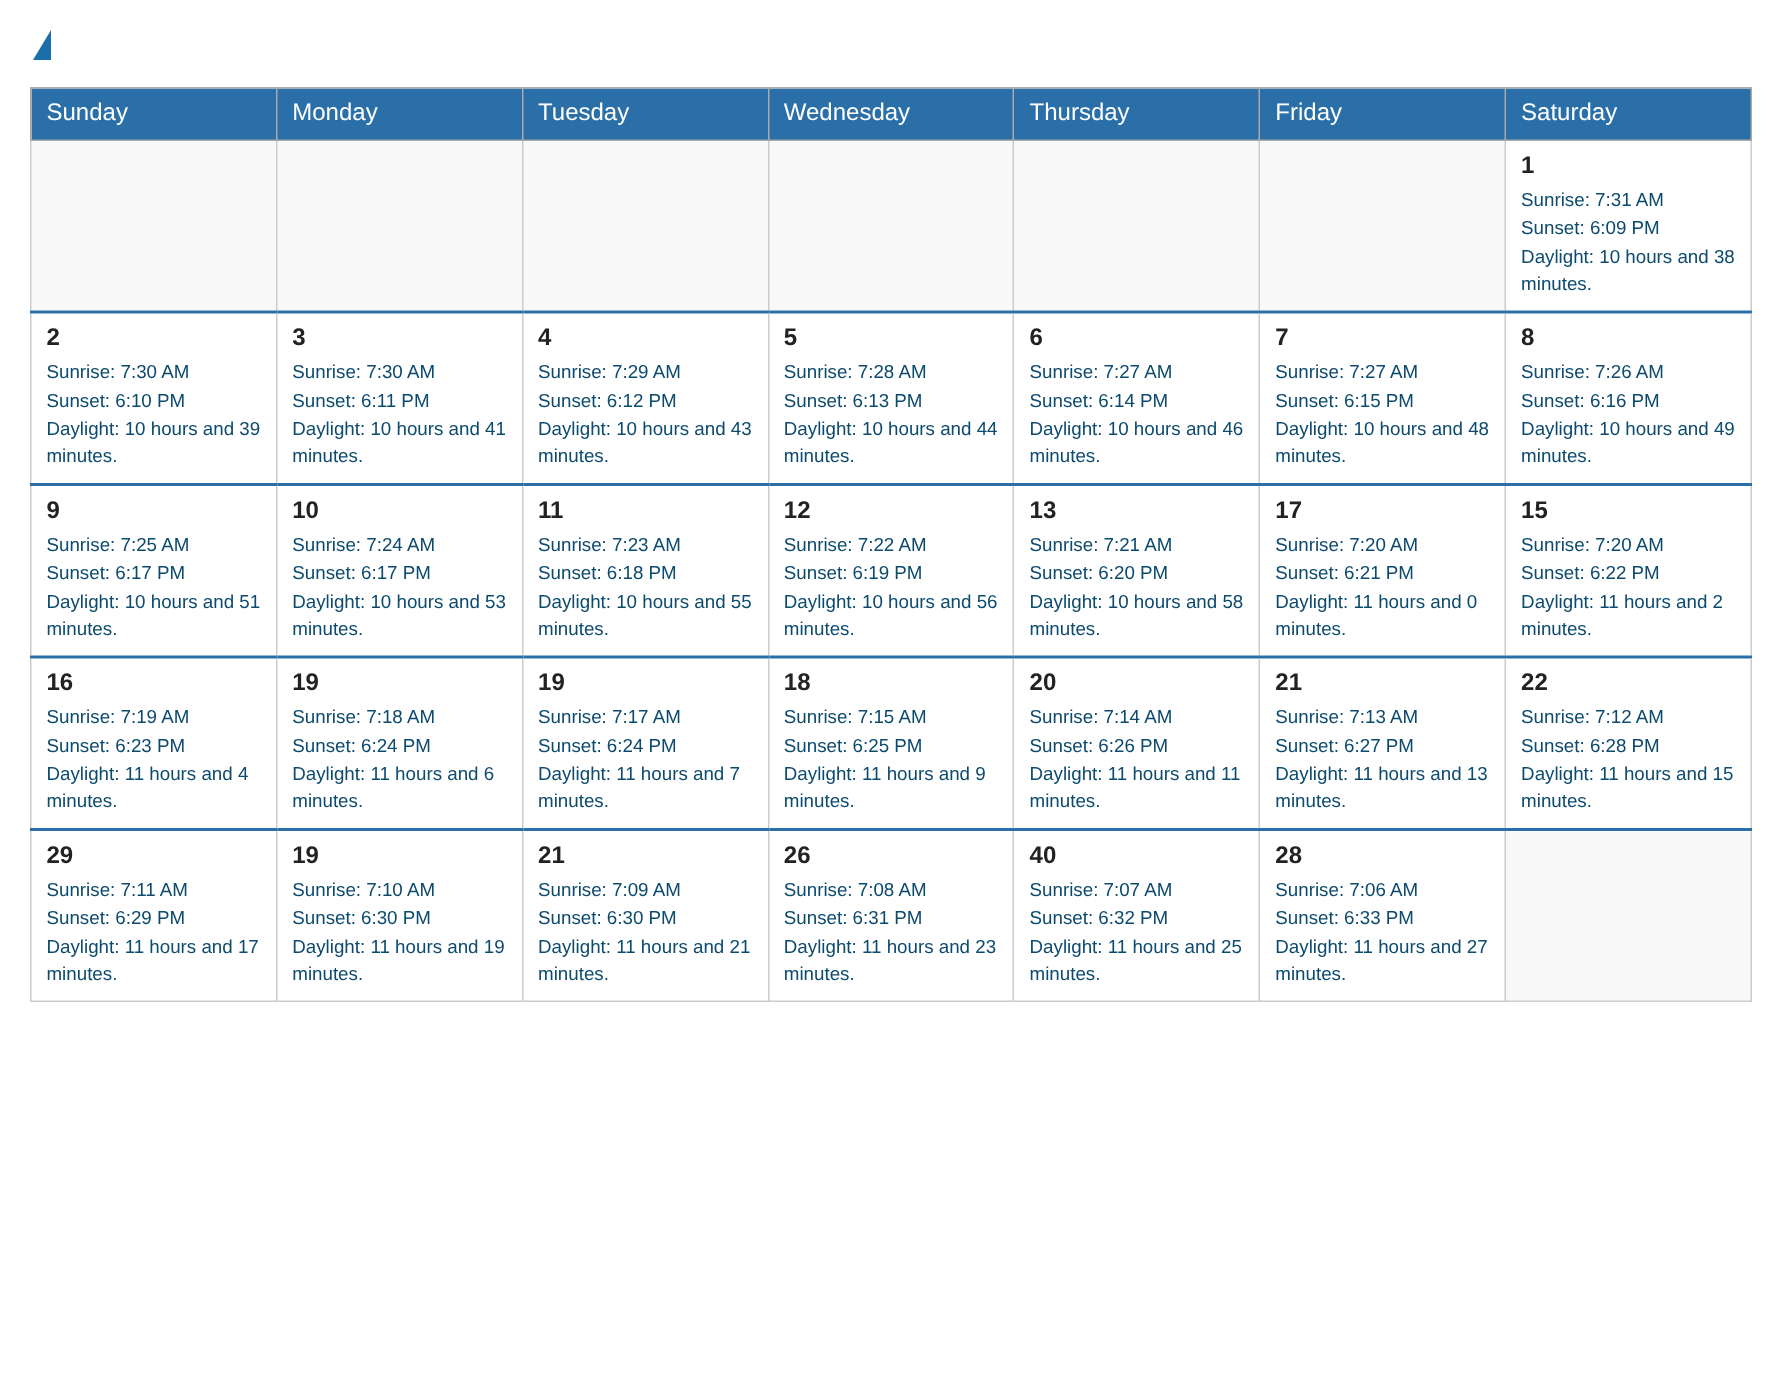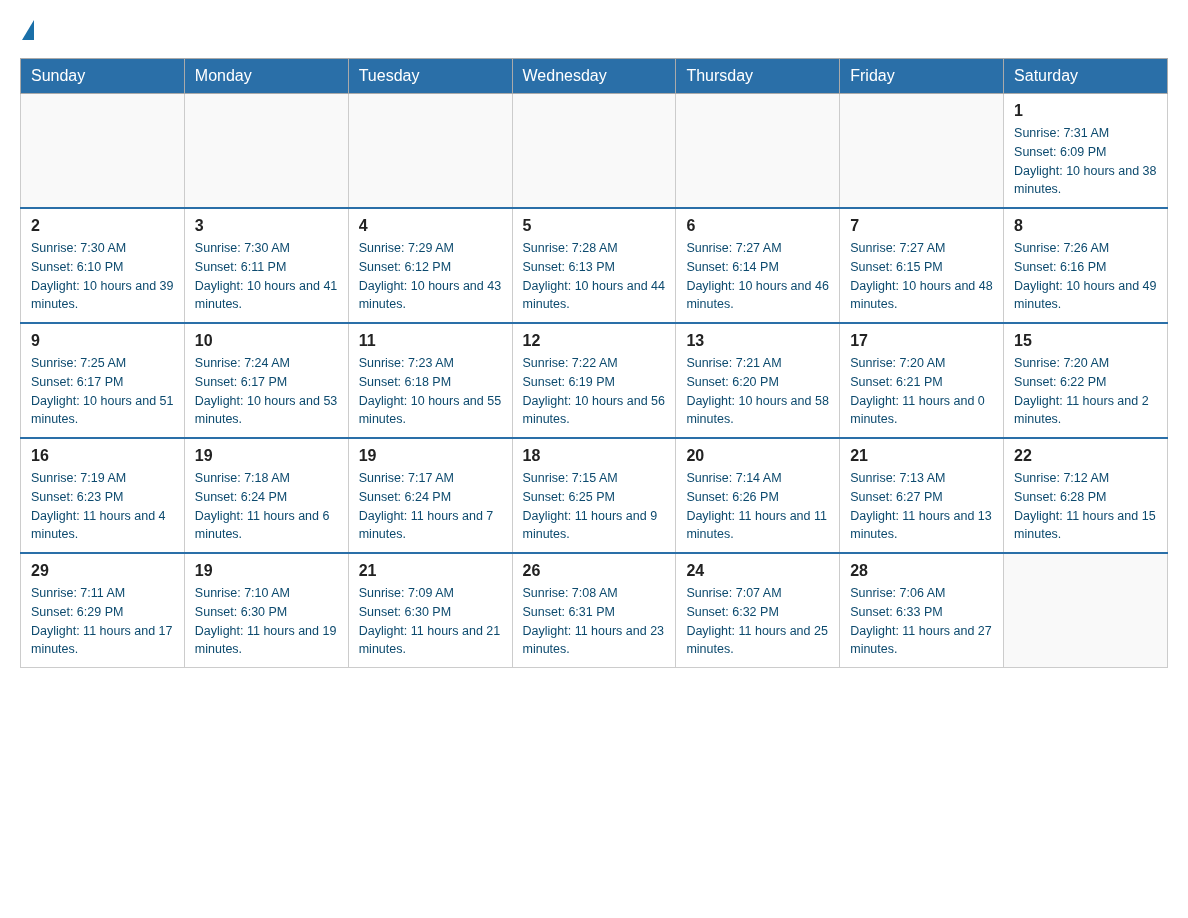--- a/index.html
+++ b/index.html
@@ -243,21 +243,21 @@
         </td>
         <td>
           <span class="day-number">21</span>
           <div class="day-info">Sunrise: 7:09 AM<br>Sunset: 6:30 PM<br>Daylight: 11 hours and 21 minutes.</div>
         </td>
         <td>
           <span class="day-number">26</span>
           <div class="day-info">Sunrise: 7:08 AM<br>Sunset: 6:31 PM<br>Daylight: 11 hours and 23 minutes.</div>
         </td>
         <td>
-          <span class="day-number">24</span>
+          <span class="day-number">40</span>
           <div class="day-info">Sunrise: 7:07 AM<br>Sunset: 6:32 PM<br>Daylight: 11 hours and 25 minutes.</div>
         </td>
         <td>
           <span class="day-number">28</span>
           <div class="day-info">Sunrise: 7:06 AM<br>Sunset: 6:33 PM<br>Daylight: 11 hours and 27 minutes.</div>
         </td>
         <td class="empty-cell"></td>
       </tr>
     </tbody>
 </table>

